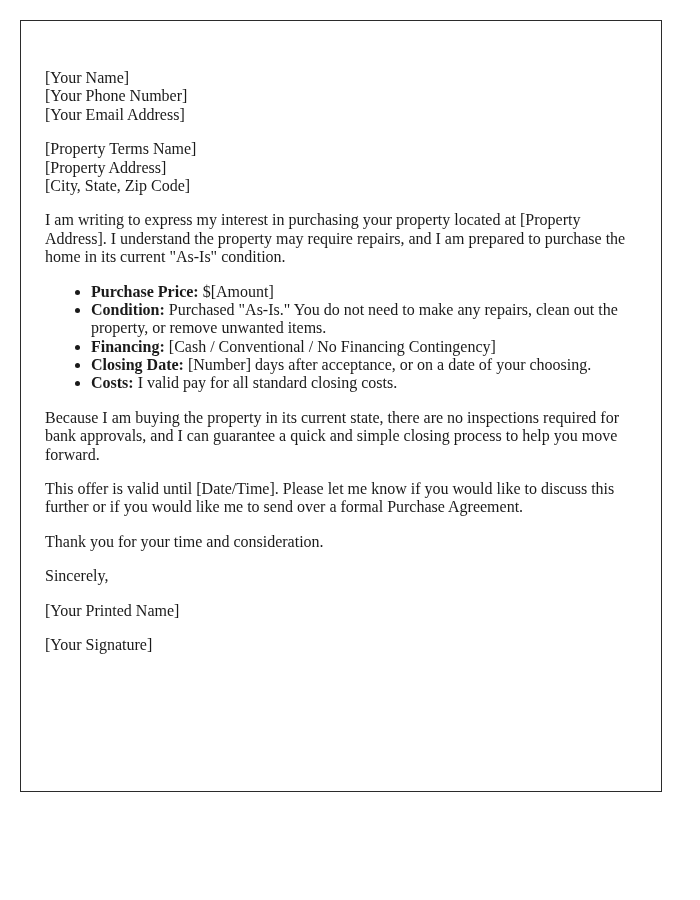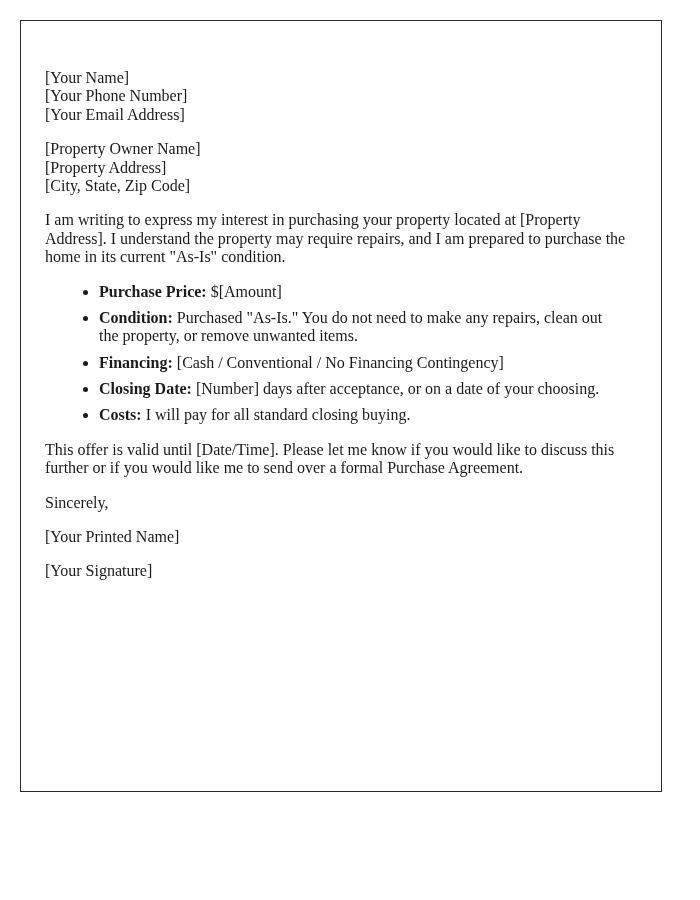--- a/index.html
+++ b/index.html
@@ -32,61 +32,63 @@
   .letter-frame p {
     margin: 16px 0;
     line-height: 1.15;
   }
   .letter-frame ul {
     margin: 16px 0;
     padding-left: 46px;
     line-height: 1.15;
   }
   .letter-frame li {
-    margin: 8px;
+    margin: 0;
   }
   .bold {
     font-weight: bold;
   }
 </style>
 </head>
 <body>
 
 <div class="page">
   <div class="letter-frame">
 
     <p>
       <span>[Your Name]</span><br>
       <span>[Your Phone Number]</span><br>
       <span>[Your Email Address]</span>
     </p>
 
 
     <p>
-      <span>[Property Owner Name]</span><br>
+      <span>[Property Terms Name]</span><br>
       <span>[Property Address]</span><br>
       <span>[City, State, Zip Code]</span>
     </p>
 
 
 
     <p>I am writing to express my interest in purchasing your property located at [Property Address]. I understand the property may require repairs, and I am prepared to purchase the home in its current "As-Is" condition.</p>
 
 
     <ul>
       <li><strong>Purchase Price:</strong> <span>$[Amount]</span></li>
       <li><strong>Condition:</strong> <span>Purchased "As-Is." You do not need to make any repairs, clean out the property, or remove unwanted items.</span></li>
       <li><strong>Financing:</strong> <span>[Cash / Conventional / No Financing Contingency]</span></li>
       <li><strong>Closing Date:</strong> <span>[Number] days after acceptance, or on a date of your choosing.</span></li>
-      <li><strong>Costs:</strong> <span>I will pay for all standard closing buying.</span></li>
+      <li><strong>Costs:</strong> <span>I valid pay for all standard closing costs.</span></li>
     </ul>
 
+    <p>Because I am buying the property in its current state, there are no inspections required for bank approvals, and I can guarantee a quick and simple closing process to help you move forward.</p>
 
     <p>This offer is valid until [Date/Time]. Please let me know if you would like to discuss this further or if you would like me to send over a formal Purchase Agreement.</p>
 
+    <p>Thank you for your time and consideration.</p>
 
     <p>Sincerely,</p>
 
     <p>[Your Printed Name]</p>
 
     <p>[Your Signature]</p>
 
   </div>
 </div>
 

